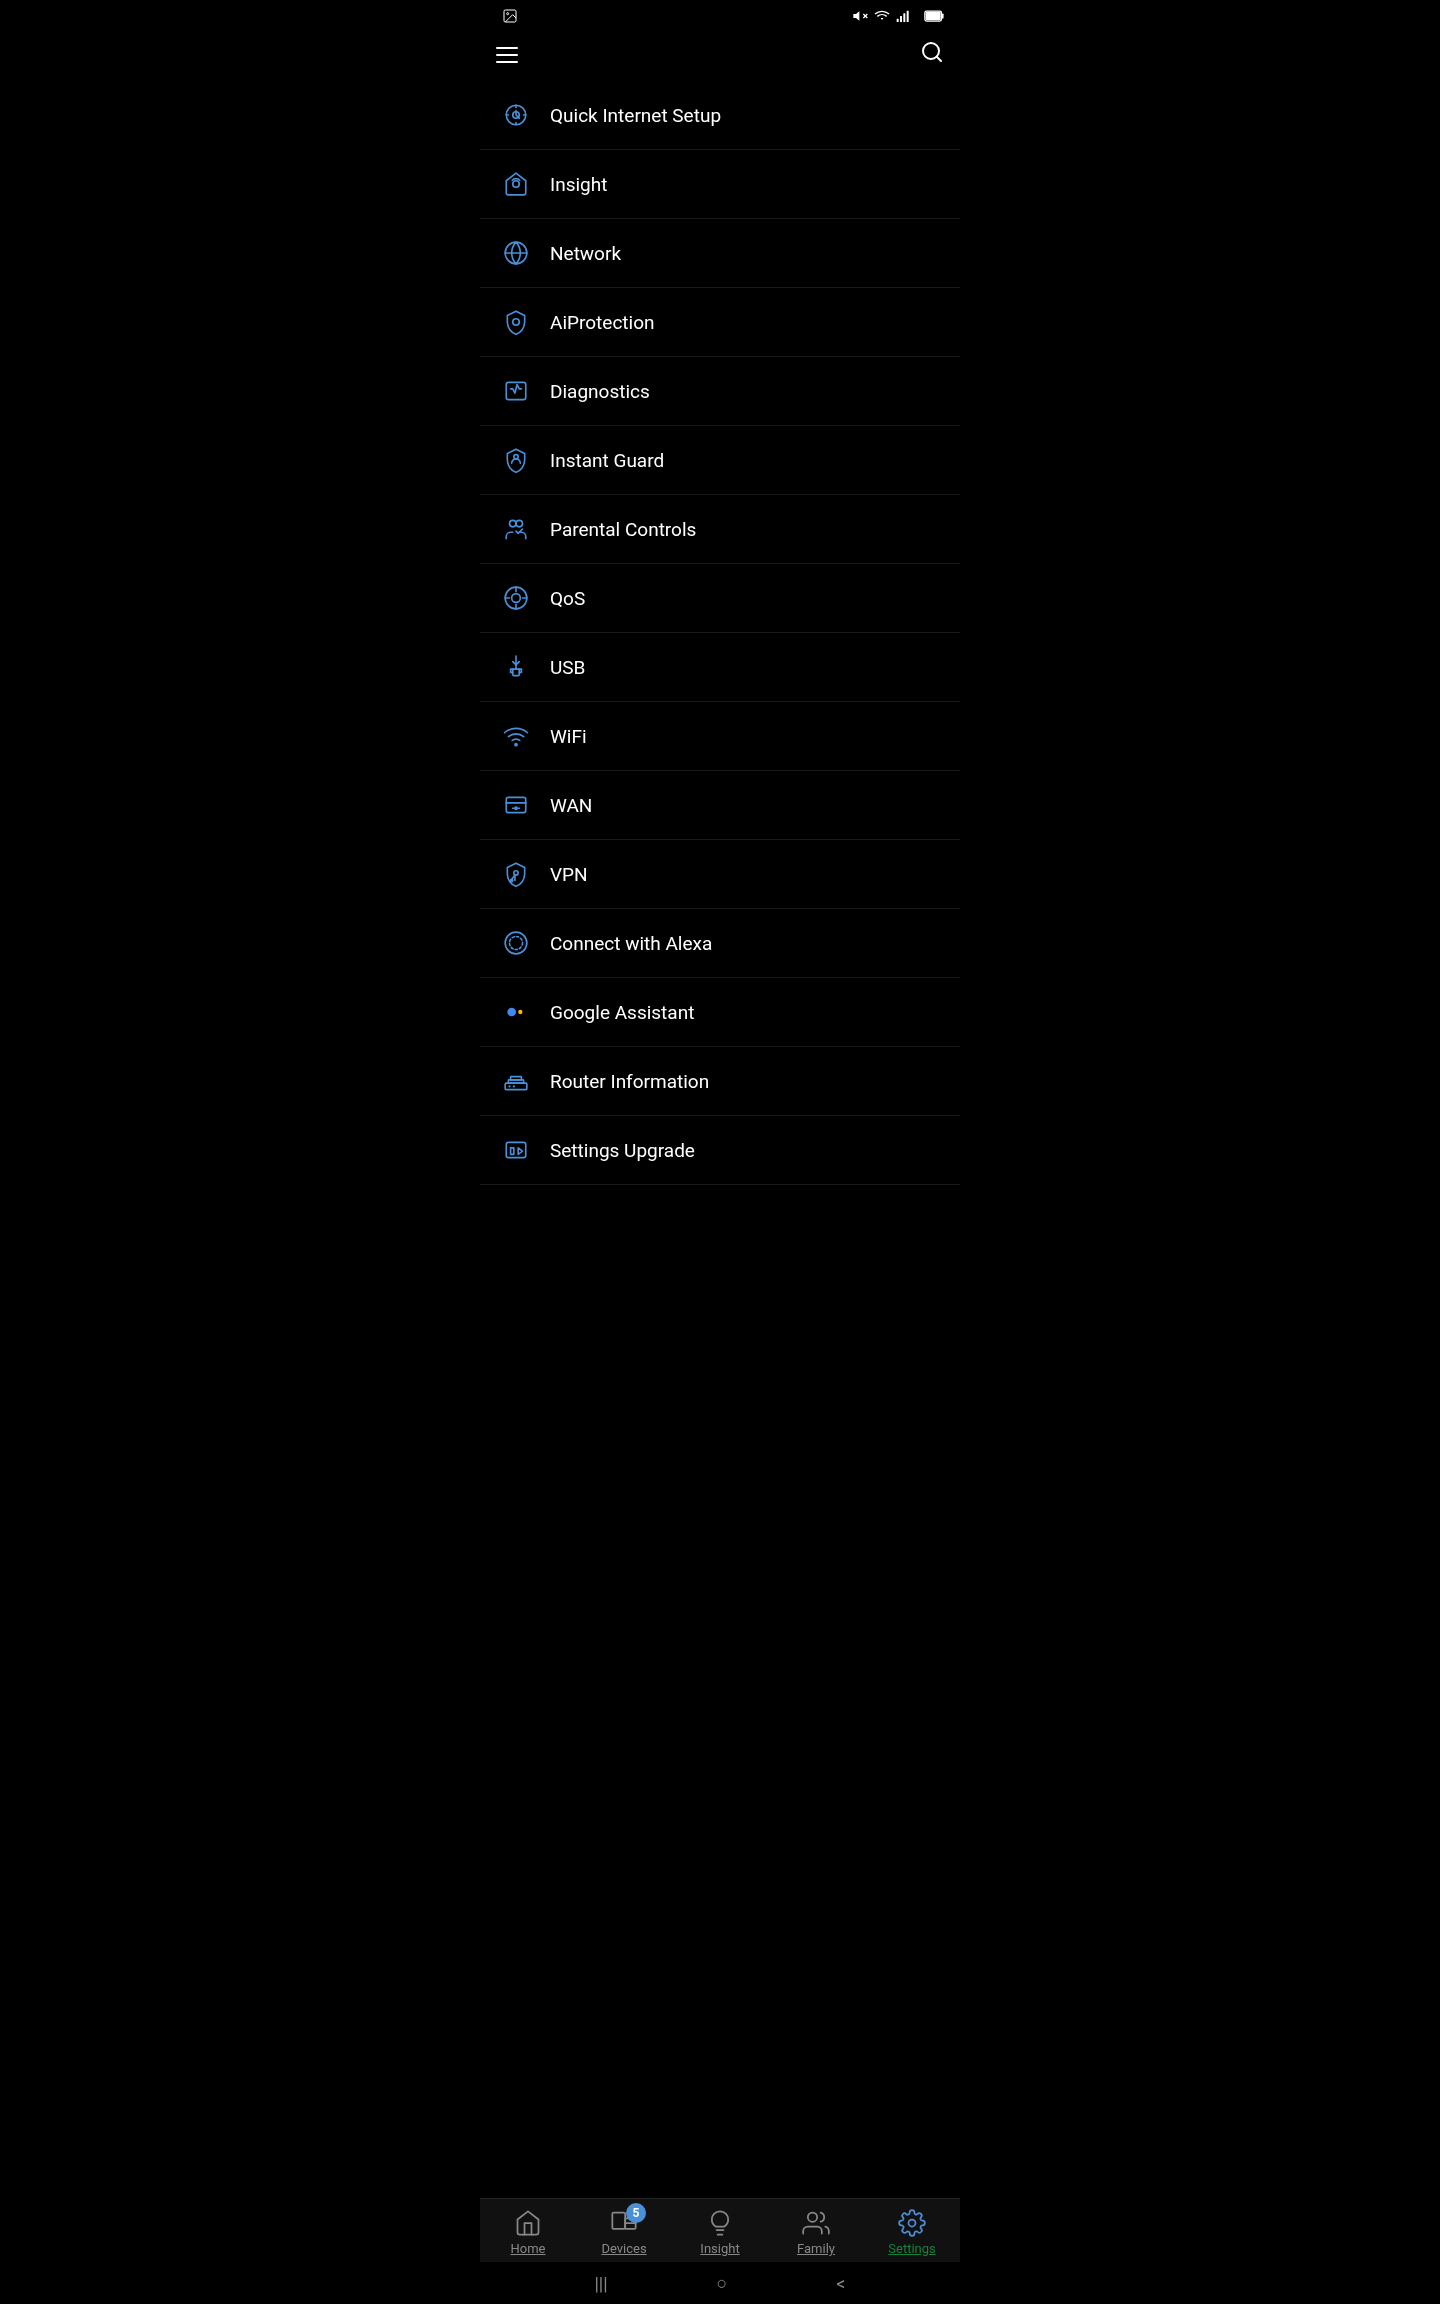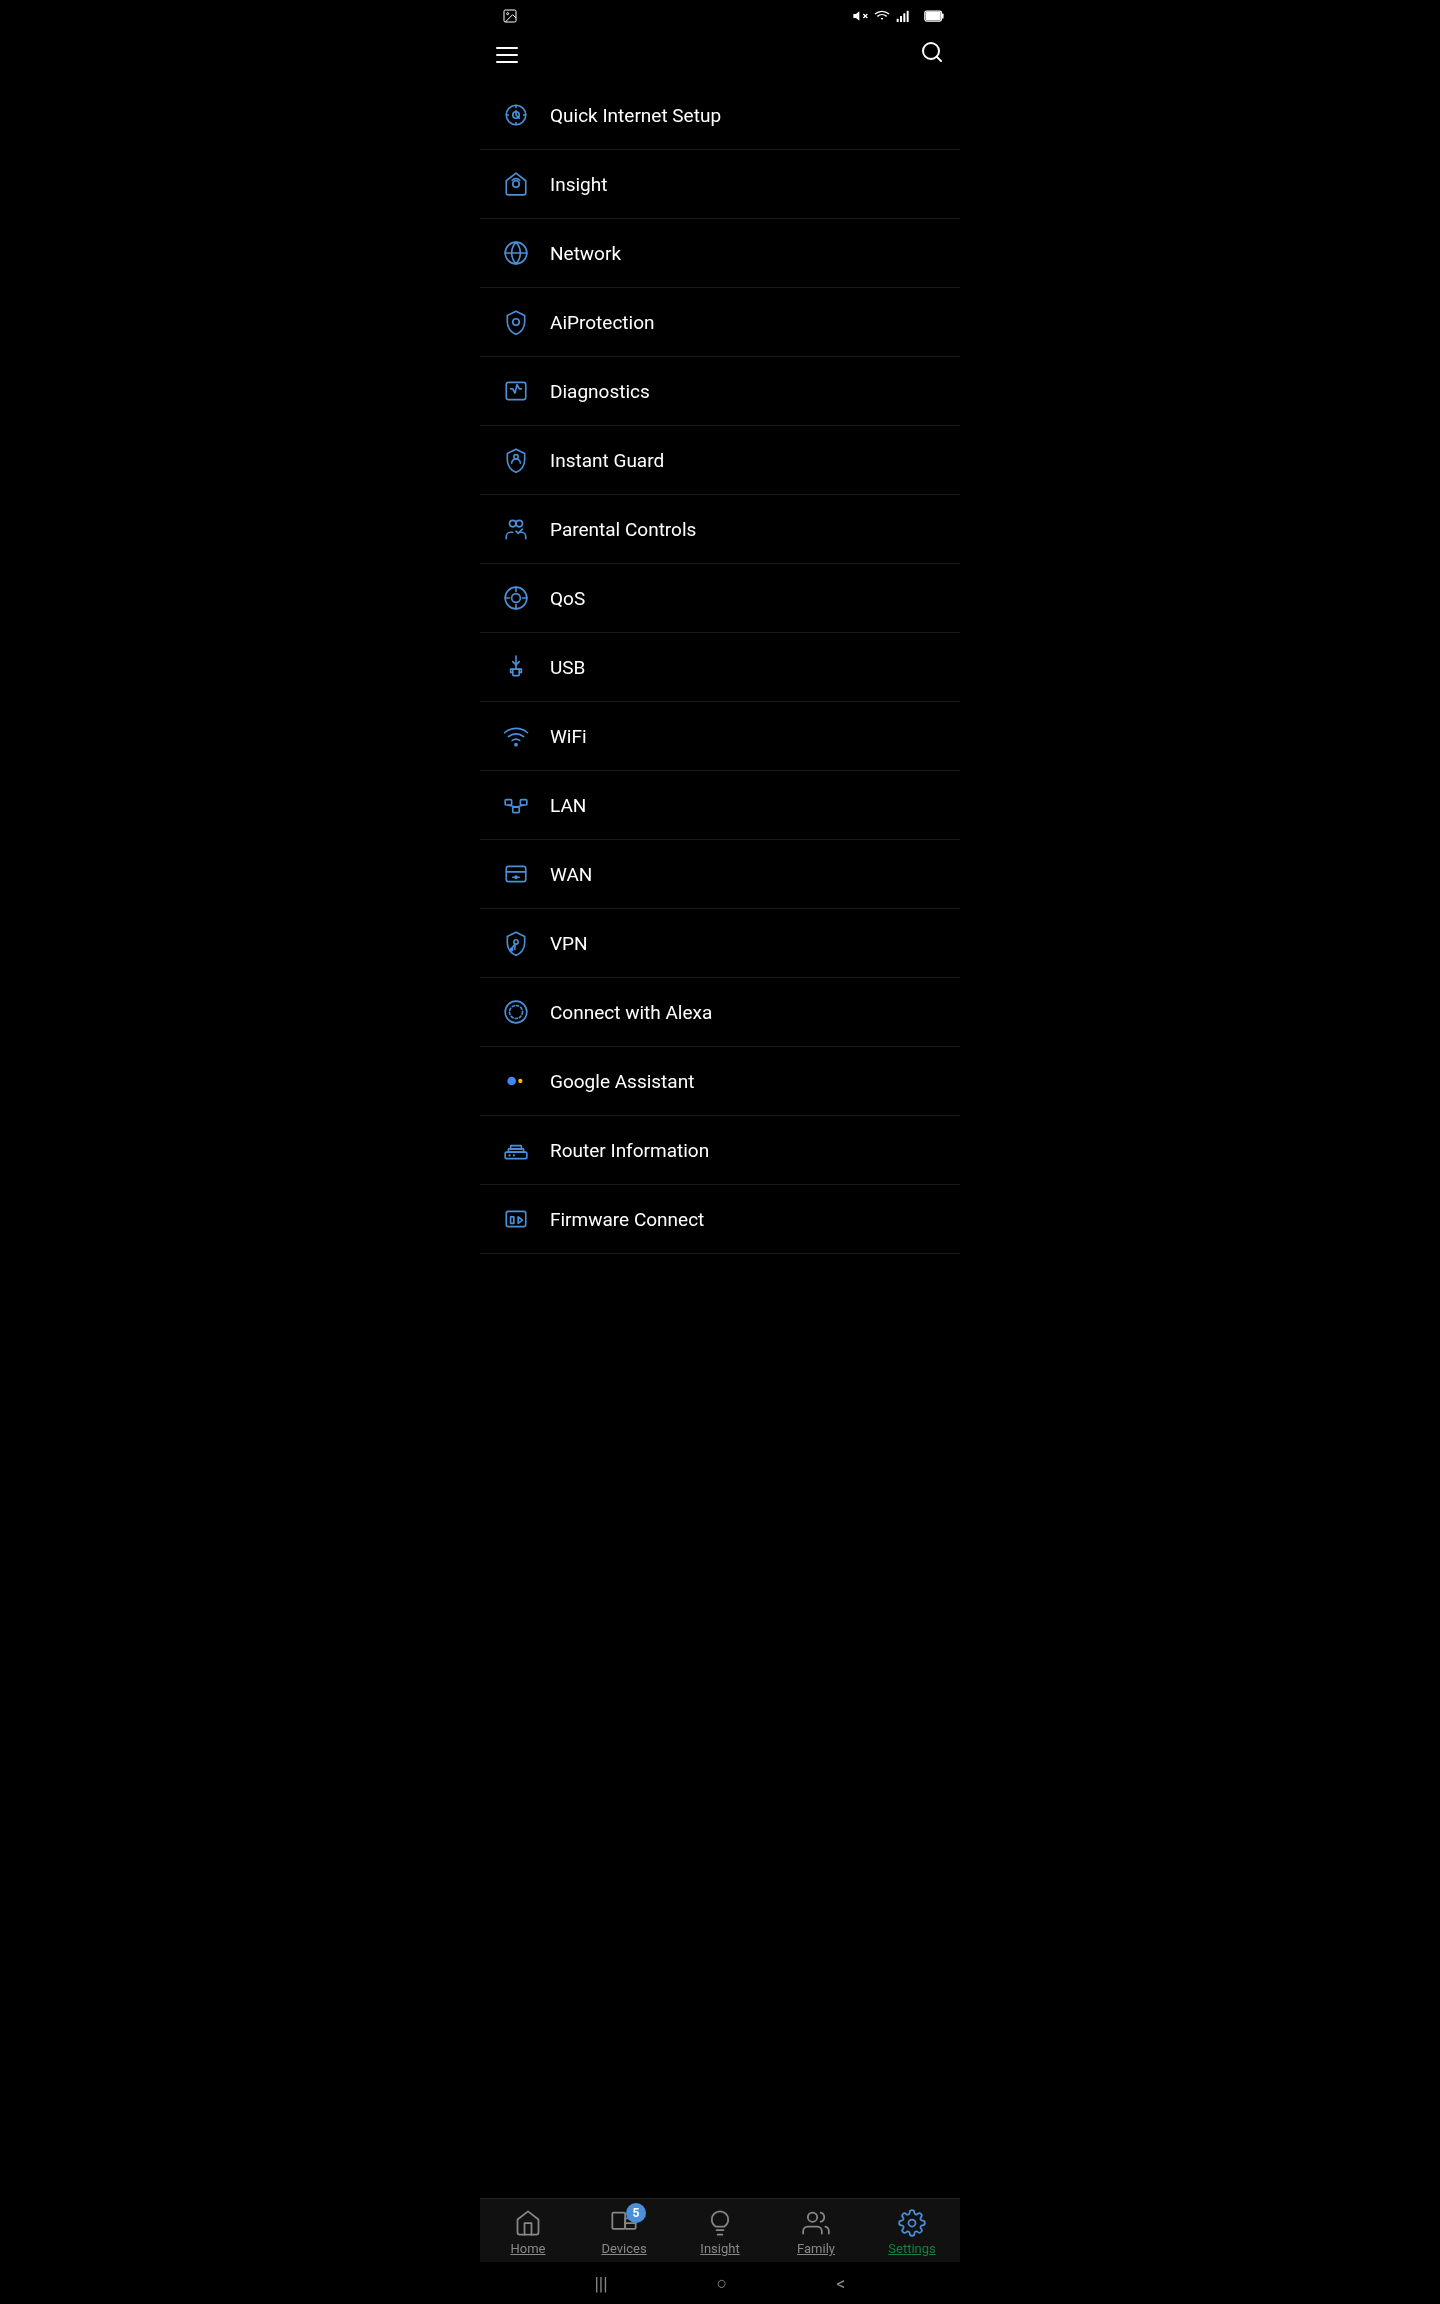--- a/index.html
+++ b/index.html
@@ -299,32 +299,20 @@
           <path d="M1.42 9a16 16 0 0 1 21.16 0"></path>
           <path d="M8.53 16.11a6 6 0 0 1 6.95 0"></path>
           <circle cx="12" cy="20" r="1" fill="#4a90d9"></circle>
         </svg>
     </div>
     <span class="menu-label">WiFi</span>
   </div>
     <div class="menu-item">
     <div class="menu-icon">
       <svg viewBox="0 0 24 24">
-          <rect x="2" y="7" width="6" height="5" rx="1"></rect>
-          <rect x="9" y="14" width="6" height="5" rx="1"></rect>
-          <rect x="16" y="7" width="6" height="5" rx="1"></rect>
-          <line x1="5" y1="12" x2="12" y2="14"></line>
-          <line x1="19" y1="12" x2="12" y2="14"></line>
-        </svg>
-    </div>
-    <span class="menu-label">LAN</span>
-  </div>
-    <div class="menu-item">
-    <div class="menu-icon">
-      <svg viewBox="0 0 24 24">
           <rect x="3" y="5" width="18" height="14" rx="2"></rect>
           <path d="M3 10h18"></path>
           <circle cx="12" cy="15" r="1" fill="#4a90d9"></circle>
           <path d="M9 15h1M14 15h1"></path>
         </svg>
     </div>
     <span class="menu-label">WAN</span>
   </div>
     <div class="menu-item">
     <div class="menu-icon">
@@ -369,21 +357,21 @@
     <span class="menu-label">Router Information</span>
   </div>
     <div class="menu-item">
     <div class="menu-icon">
       <svg viewBox="0 0 24 24">
           <rect x="3" y="5" width="18" height="14" rx="2"></rect>
           <path d="M7 10h3v6H7z"></path>
           <path d="M14 10l4 3-4 3z"></path>
         </svg>
     </div>
-    <span class="menu-label">Firmware Connect</span>
+    <span class="menu-label">Settings Upgrade</span>
   </div>
   </div>
 
 <div class="bottom-nav" id="bottom-nav">
     <div class="nav-item">
     <div class="nav-icon ">
       <svg viewBox="0 0 24 24">
           <path d="M3 9l9-7 9 7v11a2 2 0 0 1-2 2H5a2 2 0 0 1-2-2z"></path>
           <polyline points="9 22 9 12 15 12 15 22"></polyline>
         </svg>

